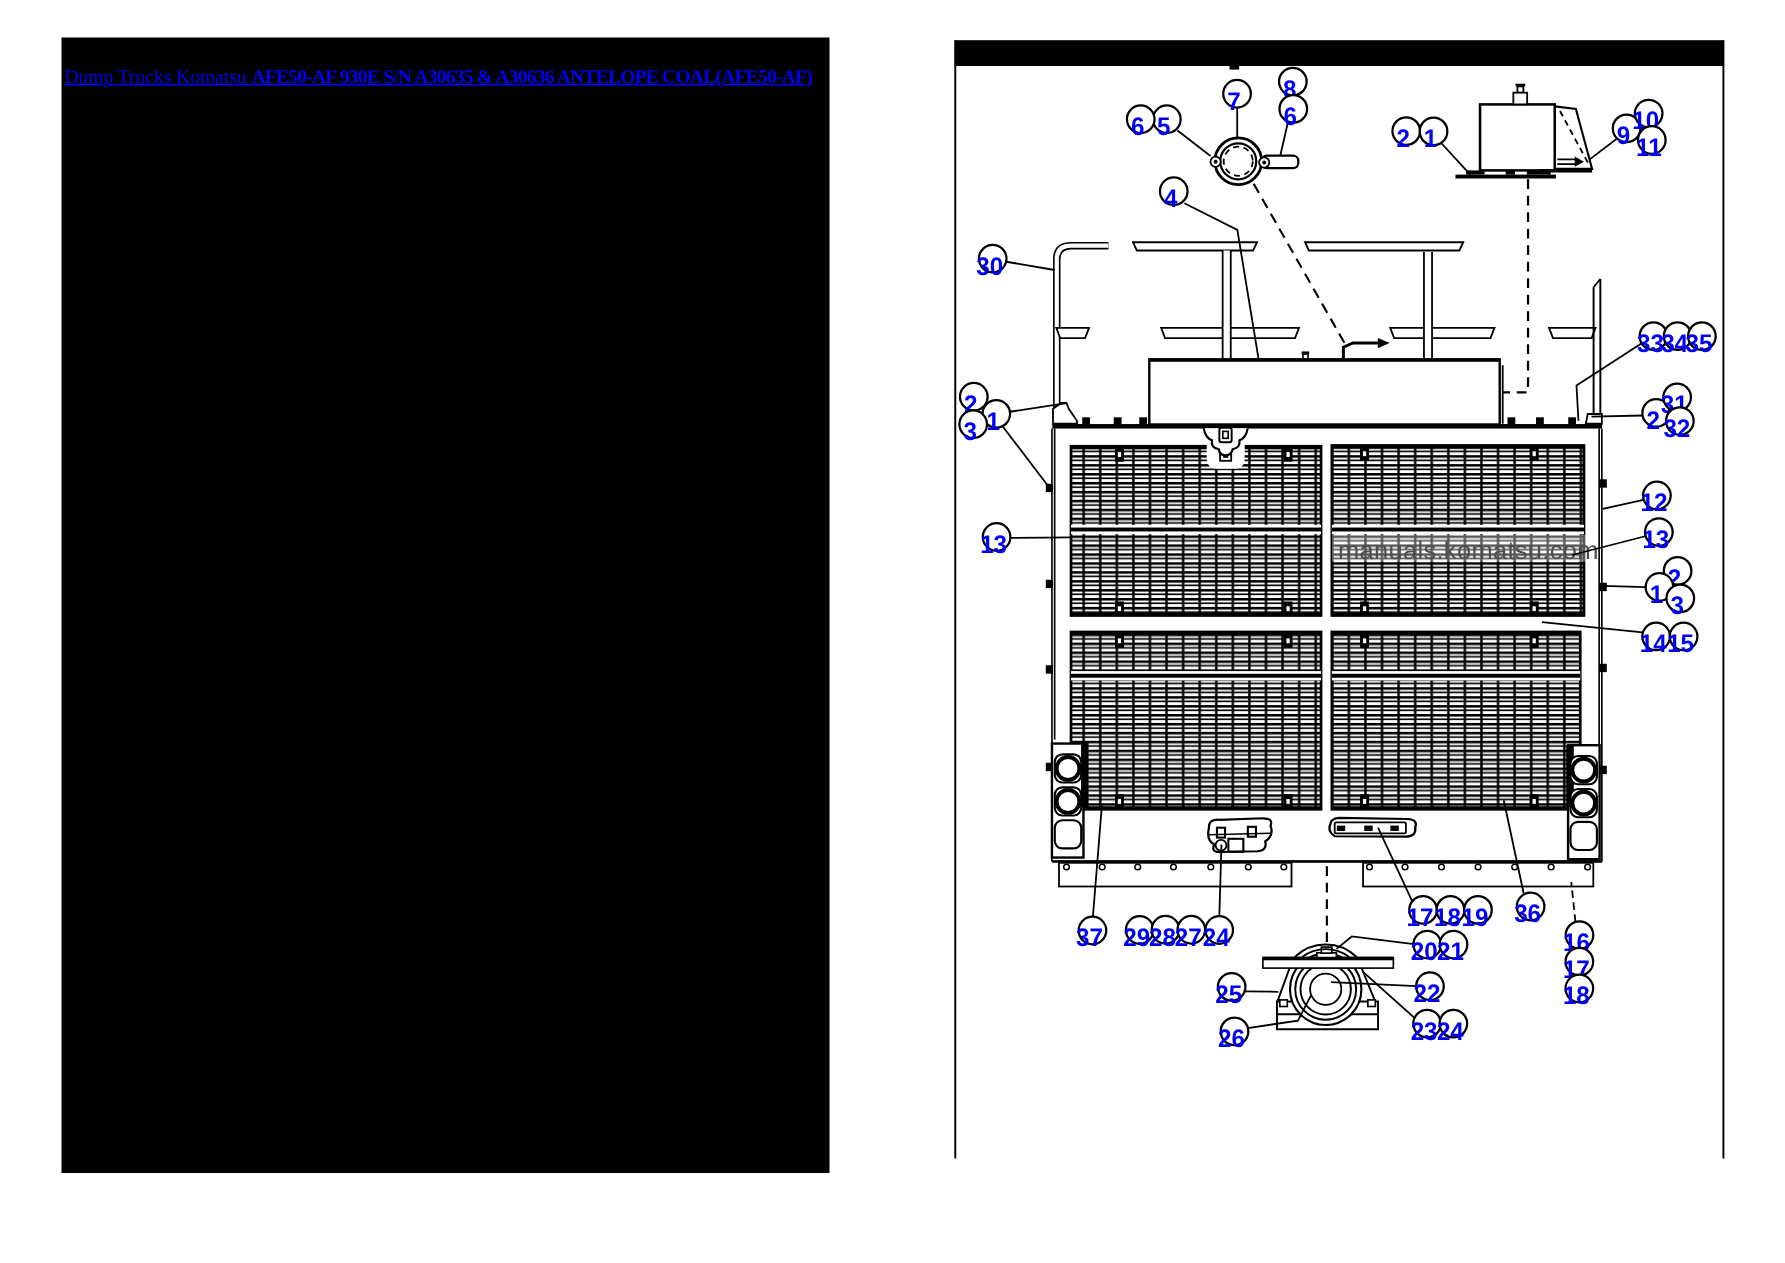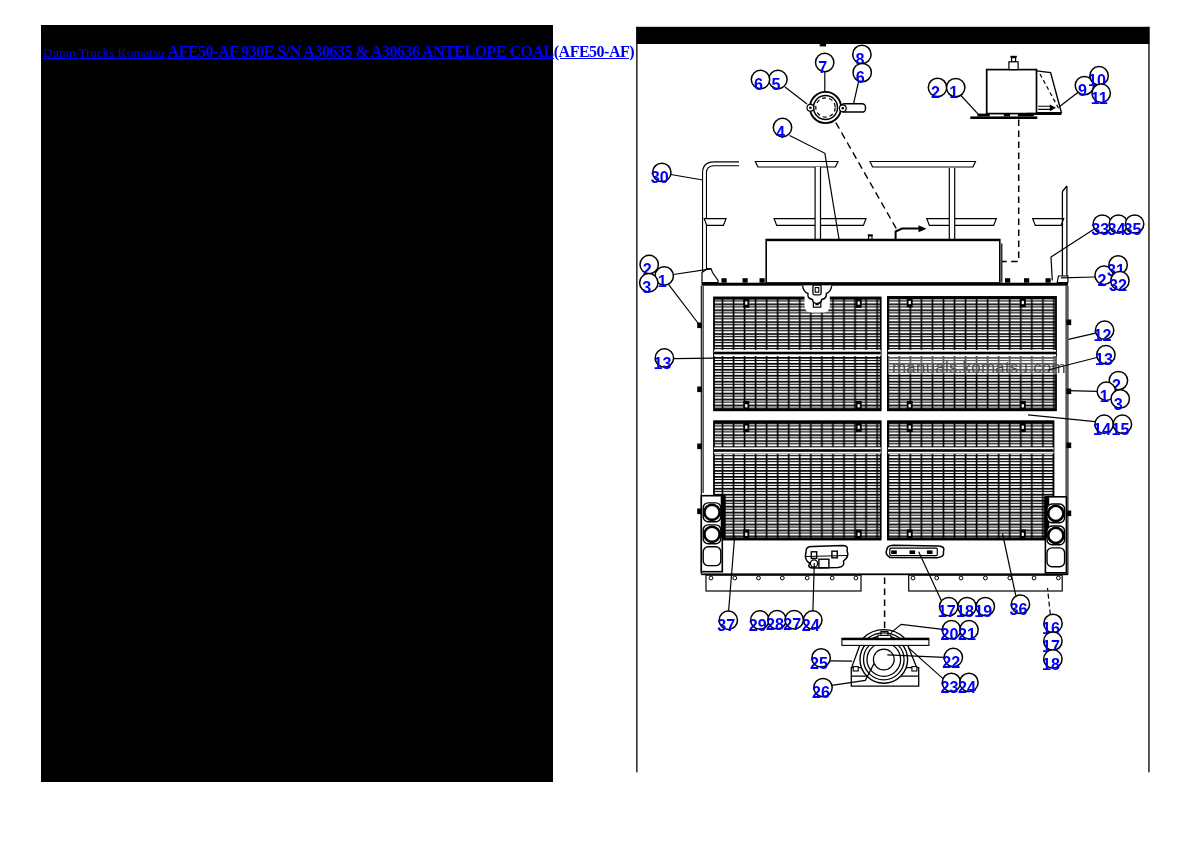--- a/index.html
+++ b/index.html
@@ -4,21 +4,21 @@
 html,body{margin:0;padding:0;background:#fff;}
 body{width:1190px;height:842px;position:relative;overflow:hidden;font-family:"Liberation Sans",sans-serif;}
 #blk{position:absolute;left:41px;top:25px;width:512px;height:757px;background:#000;}
 #lnk{position:absolute;left:43px;top:43px;font-family:"Liberation Serif",serif;font-size:13px;color:#0000f2;white-space:nowrap;}
 #lnk span{text-decoration:underline;}
 svg{position:absolute;left:0;top:0;}
 </style></head><body>
 
 <div id="blk"></div>
 
-<div id="lnk"><span>Dump Trucks Komatsu </span><span style="font-weight:bold;font-size:16px;letter-spacing:-0.5px">AFE50-AF 930E S/N A30635 &amp; A30636 ANTELOPE COAL(AFE50-AF)</span></div>
+<div id="lnk"><span>Dump Trucks Komatsu </span><span style="font-weight:bold;font-size:13px;letter-spacing:-0.5px">AFE50-AF 930E S/N A30635 &amp; A30636 ANTELOPE COAL(AFE50-AF)</span></div>
 <svg width="1190" height="842" xmlns="http://www.w3.org/2000/svg">
 <defs>
 <pattern id="mesh" width="11.05" height="5.95" patternUnits="userSpaceOnUse">
  <rect width="11.05" height="5.95" fill="#fff"></rect>
  <rect x="0" y="0" width="11.05" height="1.7" fill="#000"></rect>
  <rect x="0" y="2.95" width="11.05" height="1.1" fill="#000"></rect>
  <rect x="3.4" y="0" width="1.6" height="5.95" fill="#000"></rect>
 </pattern>
 </defs>
 

